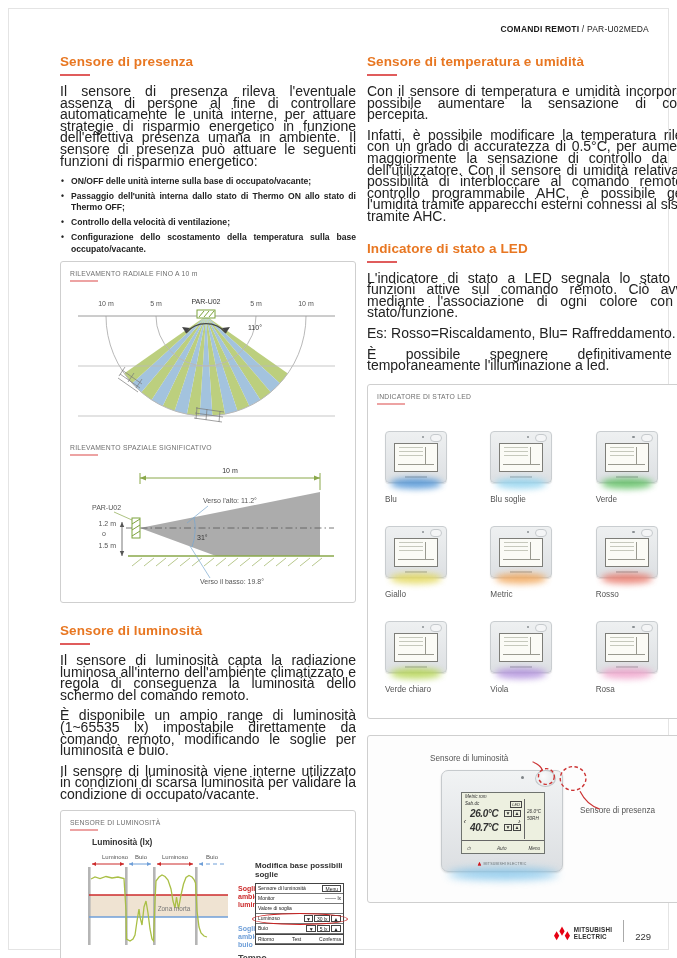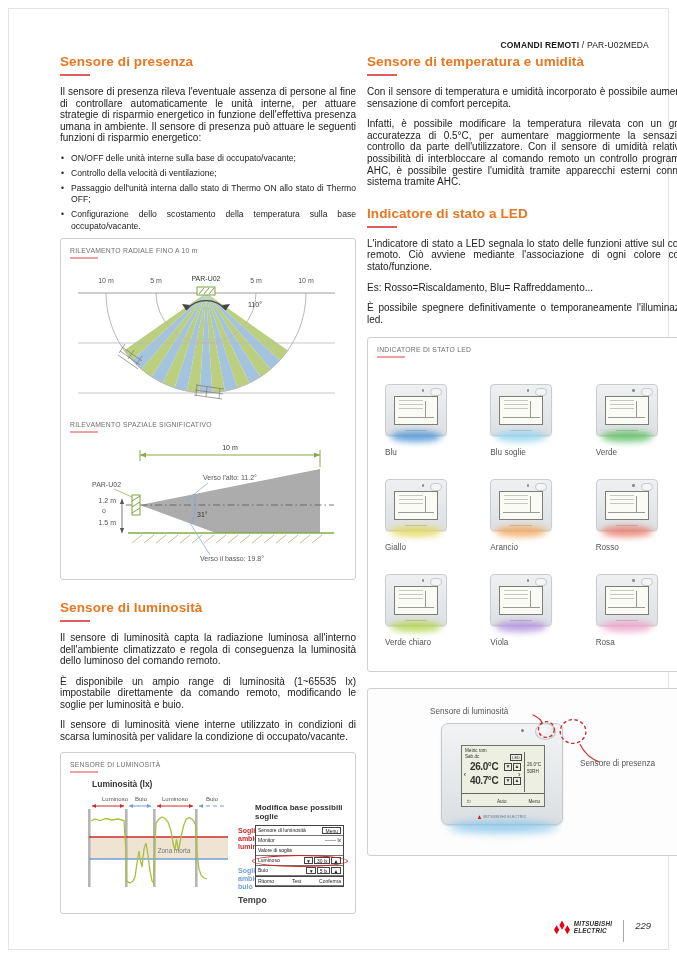--- a/index.html
+++ b/index.html
@@ -1,31 +1,31 @@
 <!DOCTYPE html>
 <html><head>
 <meta charset="utf-8">
 <style>
   * { margin:0; padding:0; box-sizing:border-box; }
   html,body { width:677px; height:958px; background:#ffffff; font-family:"Liberation Sans","DejaVu Sans",sans-serif; color:#222; }
   .page { position:relative; width:677px; height:958px; overflow:hidden; background:#fff; }
   .page-edge { position:absolute; inset:8px; border:1px solid #e4e4e4; pointer-events:none; }
 
-  .hdr { position:absolute; top:24px; right:28px; font-size:8.5px; color:#1a1a1a; letter-spacing:.2px;margin-top:16px; }
+  .hdr { position:absolute; top:24px; right:28px; font-size:8.5px; color:#1a1a1a; letter-spacing:.2px; }
   .hdr b { font-weight:bold; }
 
   .col { position:absolute; top:54px;margin-left:16px; }
   .col-l { left:44px; width:296px; }
   .col-r { left:351px; width:342px; }
 
   h2.sec { font-size:13.5px; font-weight:bold; color:#e87722; letter-spacing:.1px; }
   .sec-rule { width:30px; height:2px; background:#e05c5c; margin:5px 0 10px 0; }
 
-  p.body { font-size:10px; line-height:11.6px; text-align:justify; color:#222; margin-bottom:9px; }
-  ul.blt { list-style:none; margin:2px 0 6px 0; }
+  p.body { font-size:14px; line-height:11.6px; text-align:justify; color:#222; margin-bottom:9px; }
+  ul.blt { list-style:none; margin:2px 0 6px 0;font-weight:bold; }
   ul.blt li { position:relative; padding-left:11px; font-size:8.6px; line-height:11.4px; margin-bottom:3.5px; text-align:justify; }
   ul.blt li::before { content:"•"; position:absolute; left:1px; top:0; color:#222; }
 
   .fig-box { border:1px solid #cfcfcf; border-radius:3px; padding:8px 9px 6px 9px; background:#fff; }
   .fig-label { font-size:6.8px; color:#6e6e6e; letter-spacing:.25px; }
   .fig-rule { width:28px; height:2px; background:#eda3a3; margin:3px 0 4px 0; }
 
   svg text { font-family:"Liberation Sans","DejaVu Sans",sans-serif; }
   .dlab { font-size:7px; fill:#555; }
 
@@ -65,21 +65,21 @@
   .led-name { margin-top:12px; font-size:8.2px; color:#555; }
 
   
   .photo-box { position:relative; border:1px solid #cfcfcf; border-radius:3px; height:168px; margin-top:16px; background:#fdfdfd; }
   .callout { position:absolute; font-size:8.2px; color:#555; }
   .co-lum { left:62px; top:18px; }
   .co-pres { left:212px; top:70px; }
   .bigremote { position:absolute; left:73px; top:34px; width:122px; height:102px; background:linear-gradient(#f1f3f4,#dcdfe2); border:1px solid #c6cacd; border-radius:7px; box-shadow:0 1px 2px rgba(0,0,0,.15); }
   .bigremote .dot { position:absolute; top:5px; right:38px; width:3px; height:3px; border-radius:50%; background:#7e8387; }
   .bigremote .pbtn { position:absolute; top:-1px; right:6px; width:21px; height:17px; border-radius:50%; background:radial-gradient(circle at 40% 35%, #fafbfc, #dfe3e6); border:1px solid #c2c6c9; }
-  .blcd { position:absolute; left:19px; top:21px; width:84px; height:62px; background:#edf0e0; border:1.6px solid #6f736f; font-size:4.6px; color:#333; }
+  .blcd { position:absolute; left:19px; top:21px; width:84px; height:62px; background:#edf0e0; border:1.6px solid #6f736f; font-size:4.6px; color:#333;font-style:italic; }
   .blcd .h { position:absolute; left:3px; top:1.5px; }
   .blcd .day { position:absolute; left:3px; top:8px; }
   .blcd .ledb { position:absolute; right:22px; top:8px; border:.8px solid #444; padding:0 1px; font-size:4px; }
   .blcd .t1 { position:absolute; left:8px; top:15px; font-size:10px; font-weight:bold; letter-spacing:-.4px; }
   .blcd .t2 { position:absolute; left:8px; top:29px; font-size:10px; font-weight:bold; letter-spacing:-.4px; }
   .blcd .ud { position:absolute; font-size:5px; border:.8px solid #444; padding:0 .5px; line-height:5.5px; }
   .blcd .lt { position:absolute; left:1.5px; top:24px; font-size:8px; }
   .blcd .rt { position:absolute; left:56px; top:24px; font-size:8px; }
   .blcd .vd { position:absolute; left:62px; top:6px; bottom:14px; border-left:.8px solid #666; }
   .blcd .s1 { position:absolute; left:65px; top:16px; }
@@ -87,21 +87,21 @@
   .blcd .hr { position:absolute; left:0; right:0; bottom:12px; border-top:.8px solid #666; }
   .blcd .b1 { position:absolute; left:5px; bottom:2px; }
   .blcd .b2 { position:absolute; left:35px; bottom:2px; }
   .blcd .b3 { position:absolute; right:4px; bottom:2px; }
   .bigremote .brand { position:absolute; left:50%; bottom:5px; transform:translateX(-50%); display:flex; align-items:center; gap:2px; font-size:3.6px; color:#666; letter-spacing:.2px; white-space:nowrap; }
   .bigremote .tri { width:4px; height:4px; background:#d00; clip-path:polygon(50% 0,100% 100%,0 100%); }
   .bigglow { position:absolute; left:80px; top:132px; width:110px; height:12px; border-radius:50%; background:#7cc2ea; filter:blur(4px); opacity:.8; }
   .co-svg { position:absolute; inset:0; width:100%; height:100%; }
 
   
-  .footer { position:absolute; right:26px; bottom:16px; display:flex; align-items:flex-start;font-style:italic; }
+  .footer { position:absolute; right:26px; bottom:16px; display:flex; align-items:flex-end; }
   .f-brand { display:flex; align-items:center; gap:4px; }
   .f-txt { font-size:6.3px; font-weight:bold; color:#2b2b2b; line-height:6.8px; letter-spacing:.2px; }
   .f-div { width:1px; height:22px; background:#aaa; margin:0 11px; }
   .f-page { font-size:9.5px; color:#333; }
 </style>
 </head>
 <body>
 
 <div class="page">
   <div class="page-edge"></div>
@@ -110,22 +110,22 @@
     <b>COMANDI REMOTI</b><span> / PAR-U02MEDA</span>
   </div>
 
   <div class="col col-l">
 
     <h2 class="sec">Sensore di presenza</h2>
     <div class="sec-rule"></div>
     <p class="body">Il sensore di presenza rileva l'eventuale assenza di persone al fine di controllare automaticamente le unità interne, per attuare strategie di risparmio energetico in funzione dell'effettiva presenza umana in ambiente. Il sensore di presenza può attuare le seguenti funzioni di risparmio energetico:</p>
     <ul class="blt">
       <li><span>ON/OFF delle unità interne sulla base di occupato/vacante;</span></li>
+      <li><span>Passaggio dell'unità interna dallo stato di Thermo ON allo stato di Thermo OFF;</span></li>
       <li><span>Controllo della velocità di ventilazione;</span></li>
-      <li><span>Passaggio dell'unità interna dallo stato di Thermo ON allo stato di Thermo OFF;</span></li>
       <li><span>Configurazione dello scostamento della temperatura sulla base occupato/vacante.</span></li>
     </ul>
 
     <div class="fig-box" style="margin-top:6px;">
       <div class="fig-label">RILEVAMENTO RADIALE FINO A 10 m</div>
       <div class="fig-rule"></div>
 
       <svg width="273" height="150" viewBox="0 0 273 150">
         <g id="fan">
             <path d="M 136 30 L 217.9 87.4 A 100 100 0 0 1 209.9 97.3 Z" fill="#bccf7e"></path>
@@ -227,21 +227,21 @@
         <text x="127" y="80" class="dlab" style="fill:#333">31°</text>
         <text x="160" y="43" text-anchor="middle" class="dlab">Verso l'alto: 11.2°</text>
         <line x1="138" y1="46" x2="117" y2="63" stroke="#7aa7cf" stroke-width=".7"></line>
         <text x="162" y="124" text-anchor="middle" class="dlab">Verso il basso: 19.8°</text>
         <line x1="140" y1="118" x2="120" y2="86" stroke="#7aa7cf" stroke-width=".7"></line>
       </svg>
     </div>
 
     <h2 class="sec" style="margin-top:20px;">Sensore di luminosità</h2>
     <div class="sec-rule"></div>
-    <p class="body">Il sensore di luminosità capta la radiazione luminosa all'interno dell'ambiente climatizzato e regola di conseguenza la luminosità dello luminoso del comando remoto.</p>
+    <p class="body">Il sensore di luminosità capta la radiazione luminosa all'interno dell'ambiente climatizzato e regola di conseguenza la luminosità dello schermo del comando remoto.</p>
     <p class="body">È disponibile un ampio range di luminosità (1~65535 lx) impostabile direttamente da comando remoto, modificando le soglie per luminosità e buio.</p>
     <p class="body">Il sensore di luminosità viene interne utilizzato in condizioni di scarsa luminosità per validare la condizione di occupato/vacante.</p>
 
     <div class="fig-box" style="margin-top:8px; height:162px;">
       <div class="fig-label">SENSORE DI LUMINOSITÀ</div>
       <div class="fig-rule"></div>
 
       <div class="lum-wrap">
         <div class="lum-title">Luminosità (lx)</div>
         <svg class="lum-plot" width="142" height="100" viewBox="0 0 142 100">
@@ -393,21 +393,21 @@
         <div class="led-cell">
           <div class="remote">
               <span class="dot"></span>
               <span class="pbtn"></span>
               <span class="lcd">
                 <span class="lcdlines"></span>
               </span>
               <span class="brandline"></span>
               <span class="glow" style="background: rgb(242, 169, 94);"></span>
             </div>
-          <div class="led-name">Arancio</div>
+          <div class="led-name">Metric</div>
         </div>
         <div class="led-cell">
           <div class="remote">
               <span class="dot"></span>
               <span class="pbtn"></span>
               <span class="lcd">
                 <span class="lcdlines"></span>
               </span>
               <span class="brandline"></span>
               <span class="glow" style="background: rgb(233, 124, 110);"></span>

